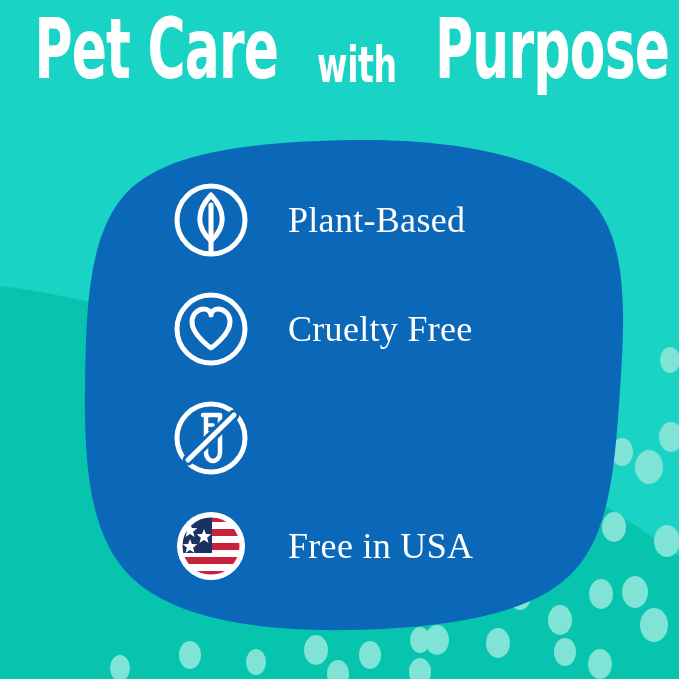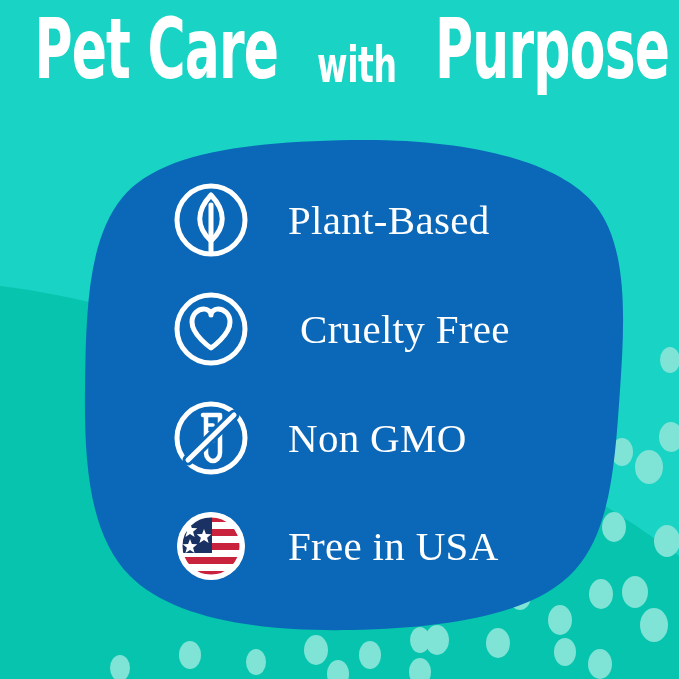--- a/index.html
+++ b/index.html
@@ -70,21 +70,21 @@
   .claim-icon {
     width:82px; height:82px;
     flex:0 0 82px;
     position:relative;
   }
   .claim-icon svg { display:block; width:82px; height:82px; }
   .claim-label {
     margin-left:36px;
     color:#ffffff;
     font-family:"Liberation Serif","DejaVu Serif",serif;
-    font-size:41px;
+    font-size:36px;
     line-height:1;
     letter-spacing:0.3px;
     white-space:nowrap;
   }
 </style>
 </head>
 <body>
 
 <div id="stage">
 
@@ -143,21 +143,21 @@
       <span class="claim-icon">
         <svg viewBox="0 0 82 82" aria-hidden="true">
           <circle cx="41" cy="41" r="34" fill="none" stroke="#ffffff" stroke-width="5"></circle>
           <path d="M41,16 C56,32 56,48 41,62 C26,48 26,32 41,16 Z" fill="none" stroke="#ffffff" stroke-width="5" stroke-linejoin="round"></path>
           <line x1="41" y1="26" x2="41" y2="72" stroke="#ffffff" stroke-width="5" stroke-linecap="round"></line>
         </svg>
       </span>
       <span class="claim-label">Plant-Based</span>
     </div>
 
-    <div class="claim-row" style="top:283px;gap:12px;">
+    <div class="claim-row" style="top:283px;">
       <span class="claim-icon">
         <svg viewBox="0 0 82 82" aria-hidden="true">
           <circle cx="41" cy="41" r="34" fill="none" stroke="#ffffff" stroke-width="5"></circle>
           <path d="M41,60 C41,60 22,47 22,34 C22,26 28,21 34,21 C38,21 41,24 41,27 C41,24 44,21 48,21 C54,21 60,26 60,34 C60,47 41,60 41,60 Z" fill="none" stroke="#ffffff" stroke-width="5" stroke-linejoin="round"></path>
         </svg>
       </span>
       <span class="claim-label">Cruelty Free</span>
     </div>
 
     <div class="claim-row" style="top:392px;">
@@ -165,21 +165,20 @@
         <svg viewBox="0 0 82 82" aria-hidden="true">
           <circle cx="41" cy="41" r="34" fill="none" stroke="#ffffff" stroke-width="5"></circle>
           <path d="M33,18 L49,18 M36,18 L36,56 C36,61 40,64 43,64 C46,64 50,61 50,56 L50,18" fill="none" stroke="#ffffff" stroke-width="4.5" stroke-linecap="round" stroke-linejoin="round"></path>
           <line x1="36" y1="28" x2="43" y2="28" stroke="#ffffff" stroke-width="3.5" stroke-linecap="round"></line>
           <line x1="36" y1="36" x2="43" y2="36" stroke="#ffffff" stroke-width="3.5" stroke-linecap="round"></line>
           <line x1="36" y1="44" x2="43" y2="44" stroke="#ffffff" stroke-width="3.5" stroke-linecap="round"></line>
           <line x1="18" y1="63" x2="64" y2="18" stroke="#0b68b8" stroke-width="11" stroke-linecap="round"></line>
           <line x1="18" y1="63" x2="64" y2="18" stroke="#ffffff" stroke-width="5" stroke-linecap="round"></line>
         </svg>
       </span>
-      <span class="claim-label">Non GMO</span>
     </div>
 
     <div class="claim-row" style="top:500px;">
       <span class="claim-icon">
         <svg viewBox="0 0 82 82" aria-hidden="true">
           <defs>
             <clipPath id="flagClip">
                 <circle cx="41" cy="41" r="31"></circle>
               </clipPath>
           </defs>

